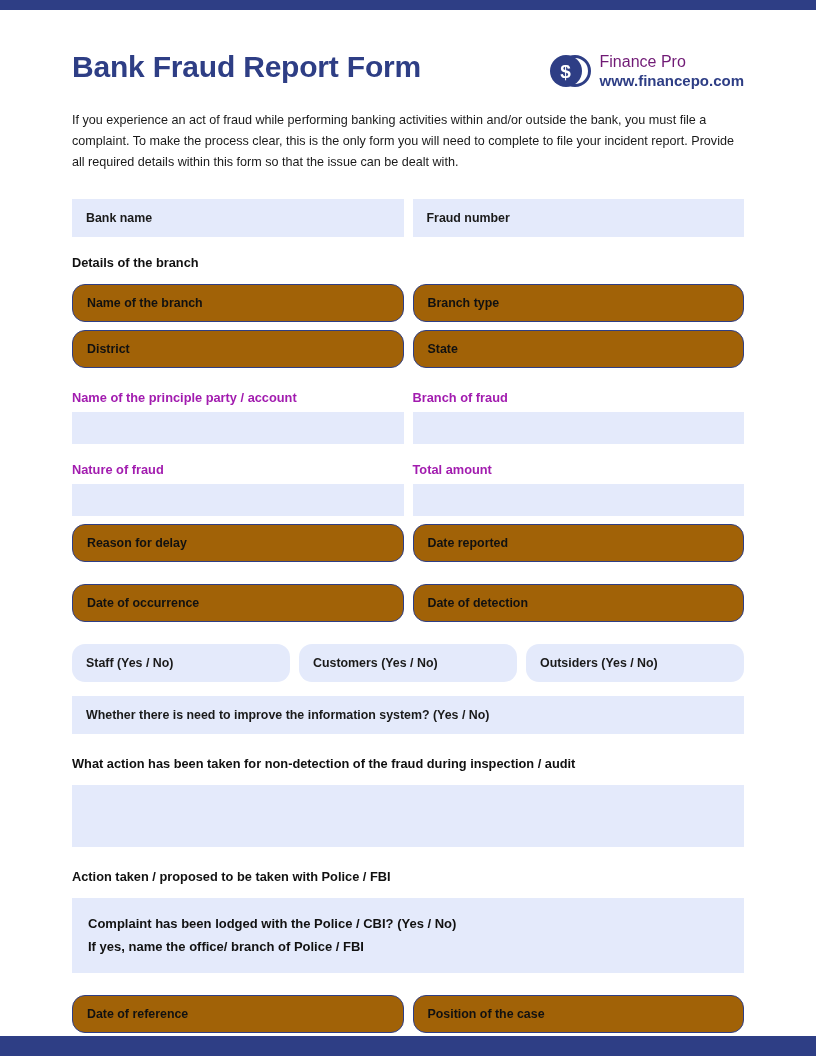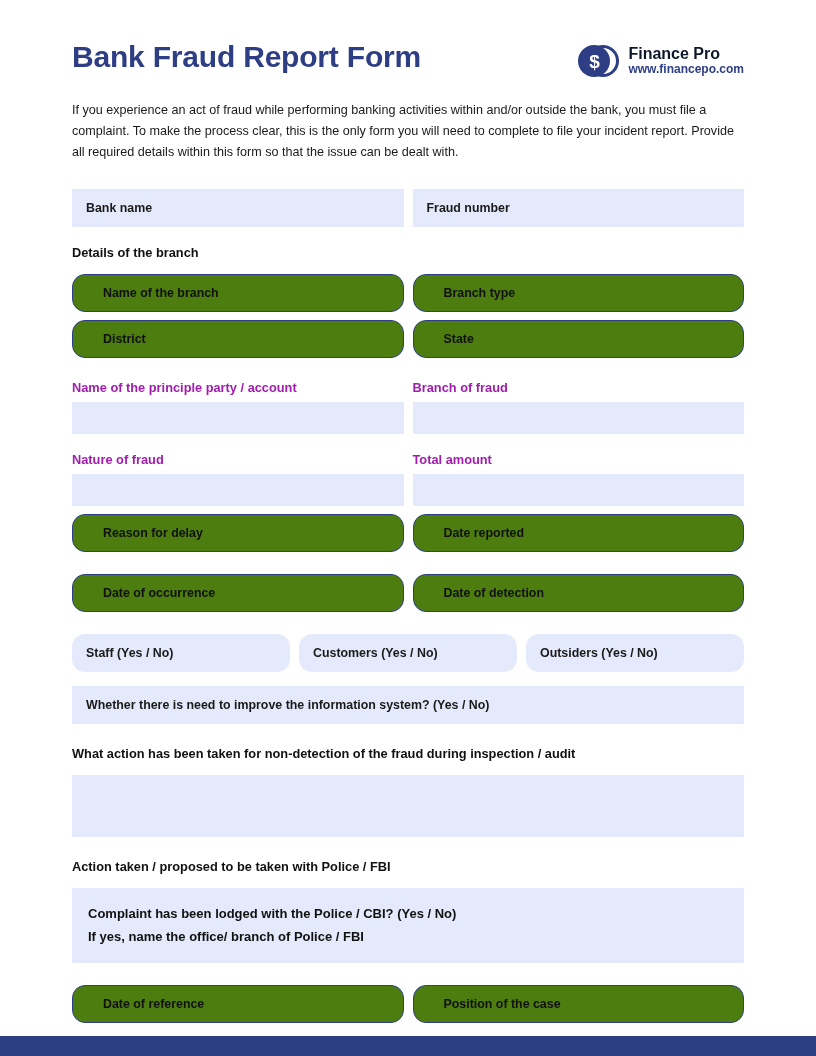--- a/index.html
+++ b/index.html
@@ -13,21 +13,21 @@
     font-family: "Liberation Sans", sans-serif;
     color: #1a1a1a;
     overflow: hidden;
   }
   .page {
     position: relative;
     width: 816px;
     height: 1056px;
     box-sizing: border-box;
     display: flex;
-    flex-direction: row;
+    flex-direction: column;
   }
   .bar-top {
     height: 10px;
     background: #2e3e85;
     flex: 0 0 auto;
   }
   .bar-bottom {
     position: absolute;
     left: 0;
     right: 0;
@@ -92,26 +92,26 @@
     font-weight: bold;
     display: flex;
     align-items: center;
     justify-content: center;
     line-height: 1;
     box-sizing: border-box;
   }
   .brand-text { line-height: 1.15; }
   .brand-name {
     font-size: 16px;
-    font-weight: bold;
-    color: #0f172a;
+    font-weight: normal;
+    color: #701a75;
     display: block;
   }
   .brand-url {
-    font-size: 12px;
+    font-size: 15px;
     font-weight: bold;
     color: #2e3e85;
     display: block;
     margin-top: 0;
   }
 
   
   .intro {
     margin-top: 20px;
     font-size: 12.6px;
@@ -135,22 +135,22 @@
     display: flex;
     align-items: center;
   }
   .field-filled .fl {
     font-size: 12.4px;
     font-weight: bold;
     color: #1a1a1a;
   }
   .field-outlined {
     border: 1.6px solid #2e3e85;
-    background: #4d7c0f;
-    padding: 11px 30px;
+    background: #a16207;
+    padding: 11px 14px;
     box-sizing: border-box;
     min-height: 38px;
     display: flex;
     align-items: center;
   }
   .field-outlined .fl {
     font-size: 12.4px;
     font-weight: bold;
     color: #111111;
   }

